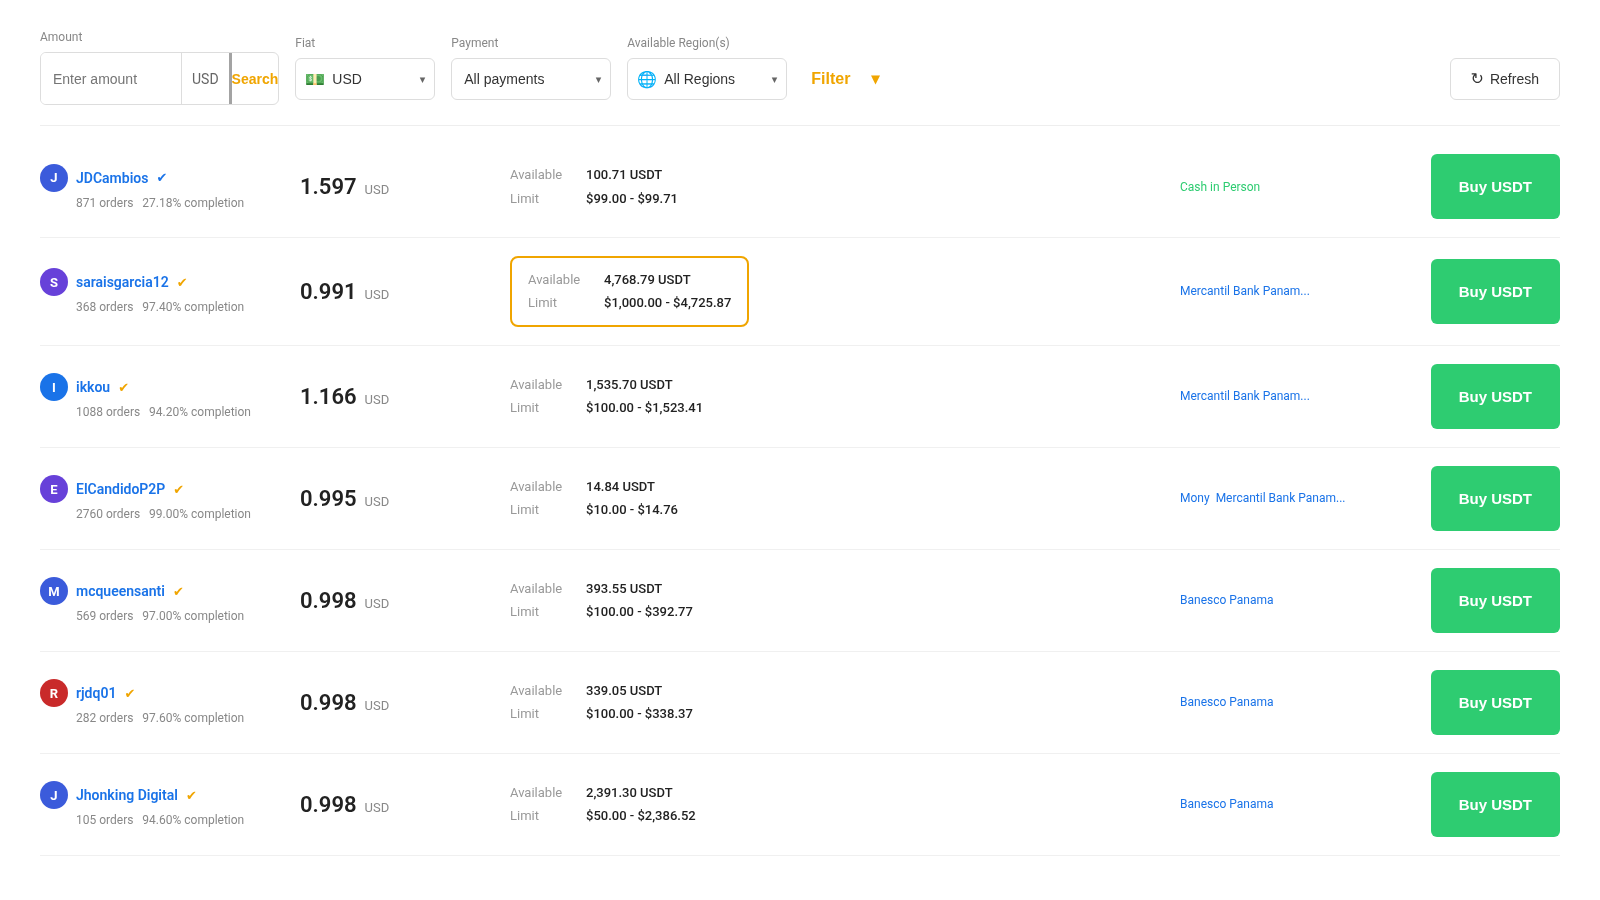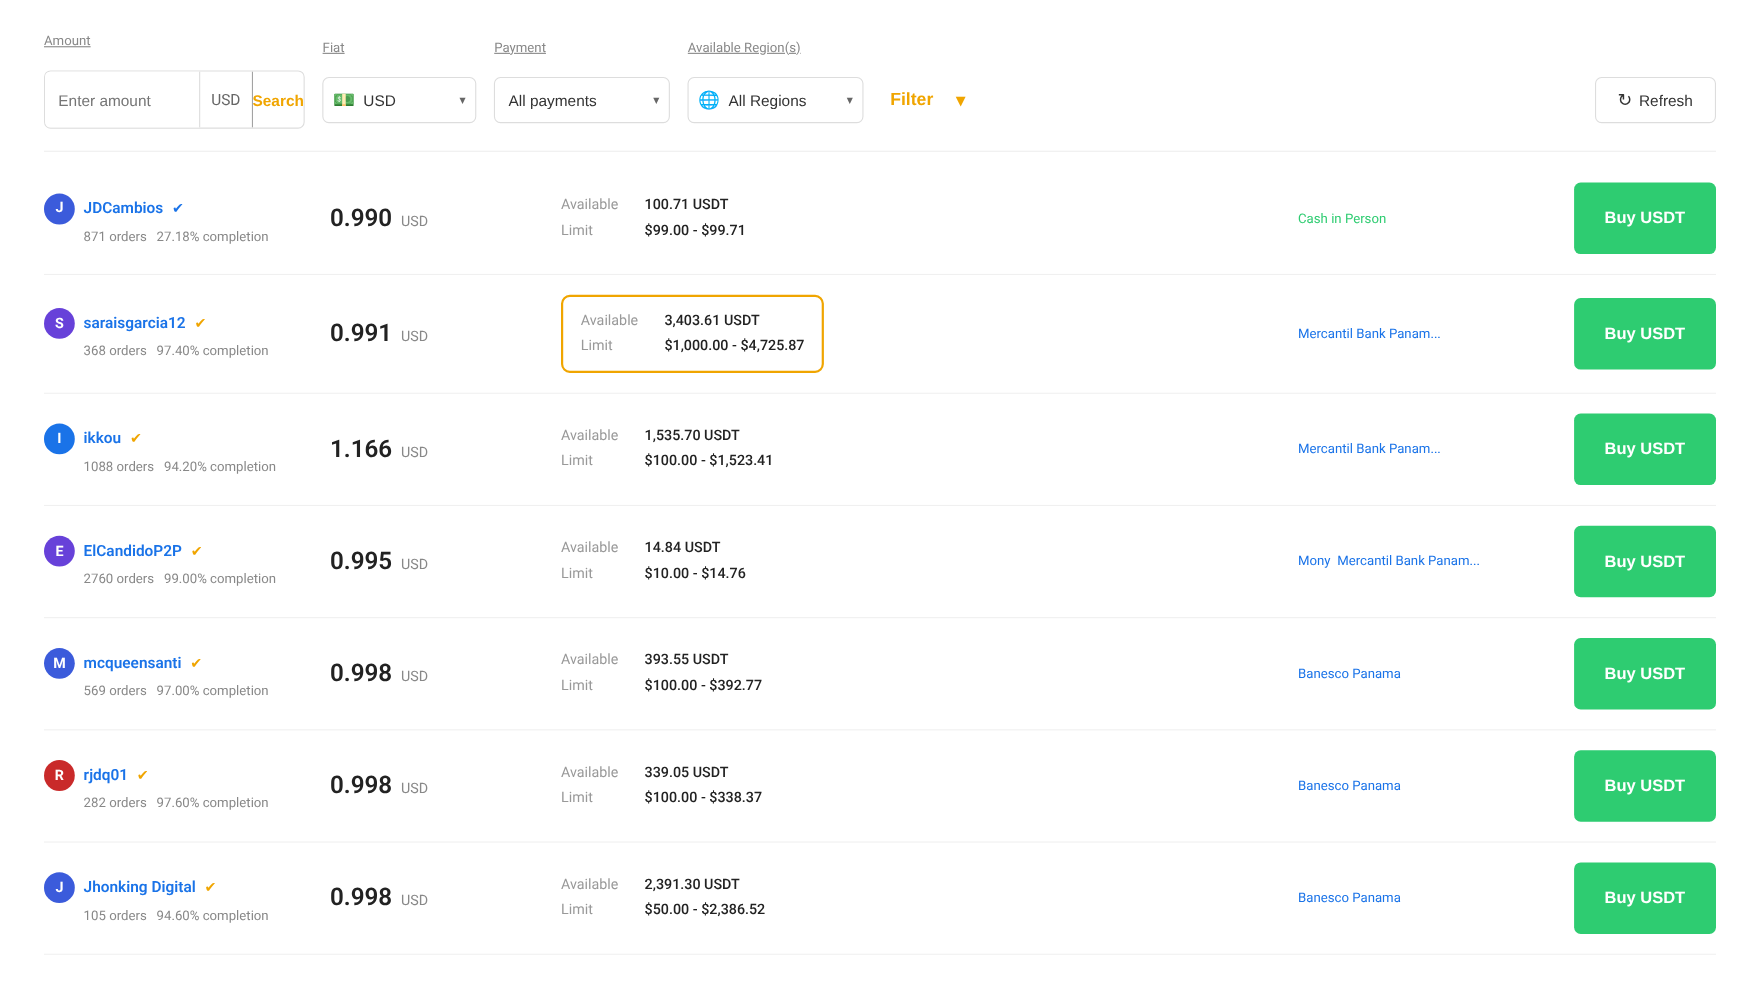--- a/index.html
+++ b/index.html
@@ -26,22 +26,21 @@
       border-bottom: 1px solid #eee;
     }
     .filter-group {
       display: flex;
       flex-direction: column;
       gap: 4px;
     }
     .filter-label {
       font-size: 12px;
       color: #888;
-      margin-bottom: 16px;
-      text-decoration: underline;
+      margin-bottom: 4px;
     }
     .amount-group {
       display: flex;
       align-items: center;
       border: 1px solid #ddd;
       border-radius: 6px;
       overflow: hidden;
       background: #fff;
       height: 53px;
     }
@@ -65,21 +64,21 @@
     }
     .search-btn {
       background: none;
       border: none;
       padding: 0 0;
       font-size: 14px;
       font-weight: 600;
       color: #f0a500;
       cursor: pointer;
       height: 100%;
-      border-left: 1px solid #a3a3a3;
+      border-left: 3px solid #a3a3a3;
     }
     .select-wrapper {
       position: relative;
       height: 42px;
     }
     .select-wrapper select {
       appearance: none;
       border: 1px solid #ddd;
       border-radius: 6px;
       padding: 0 36px 0 36px;
@@ -343,21 +342,21 @@
         <div class="avatar" style="background:#3b5bdb">J</div>
         <span class="trader-name">JDCambios</span>
         <span class="badge-verified">✔</span>
       </div>
       <div class="trader-stats">
         <span>871 orders</span>&nbsp;&nbsp;
         <span>27.18% completion</span>
       </div>
     </div>
     <div class="price-col">
-      <span class="price-value">0.990</span>
+      <span class="price-value">1.597</span>
       <span class="price-currency">USD</span>
     </div>
     <div class="avail-col">
       <div class="avail-inner">
         <div class="avail-row">
           <span class="avail-label">Available</span>
           <span class="avail-value">100.71 USDT</span>
         </div>
         <div class="avail-row">
           <span class="avail-label">Limit</span>
@@ -387,21 +386,21 @@
       </div>
     </div>
     <div class="price-col">
       <span class="price-value">0.991</span>
       <span class="price-currency">USD</span>
     </div>
     <div class="avail-col">
       <div class="avail-inner highlighted-box">
         <div class="avail-row">
           <span class="avail-label">Available</span>
-          <span class="avail-value">3,403.61 USDT</span>
+          <span class="avail-value">4,768.79 USDT</span>
         </div>
         <div class="avail-row">
           <span class="avail-label">Limit</span>
           <span class="avail-value">$1,000.00 - $4,725.87</span>
         </div>
       </div>
     </div>
     <div class="payment-col">
       <div class="payment-methods">
         <span class="payment-method" style="color:#1a73e8">Mercantil Bank Panam...</span>

